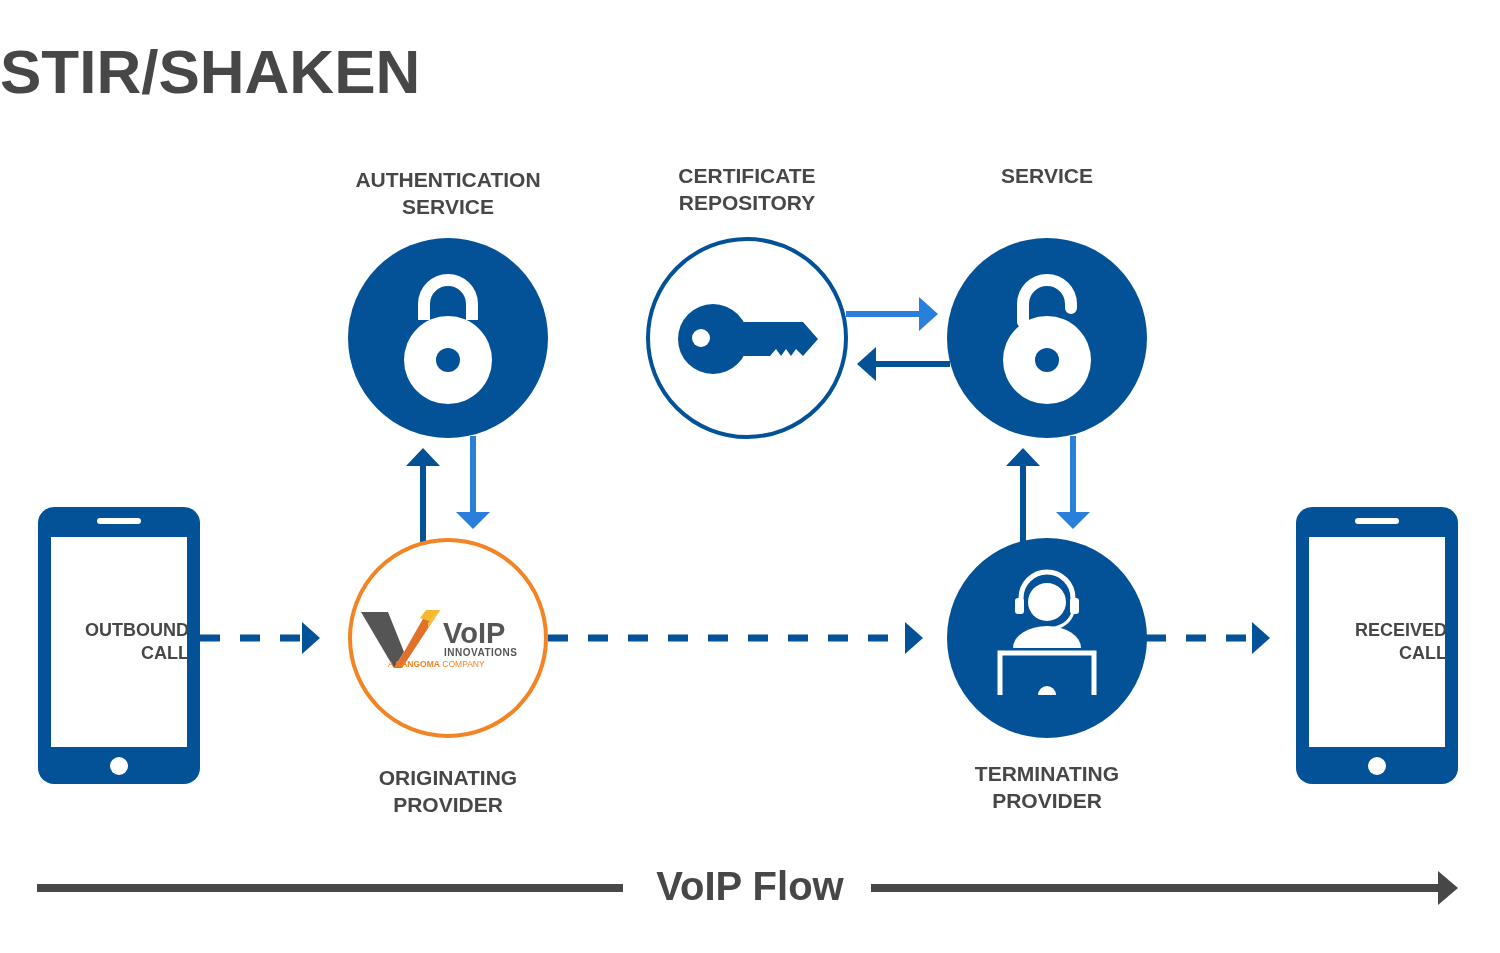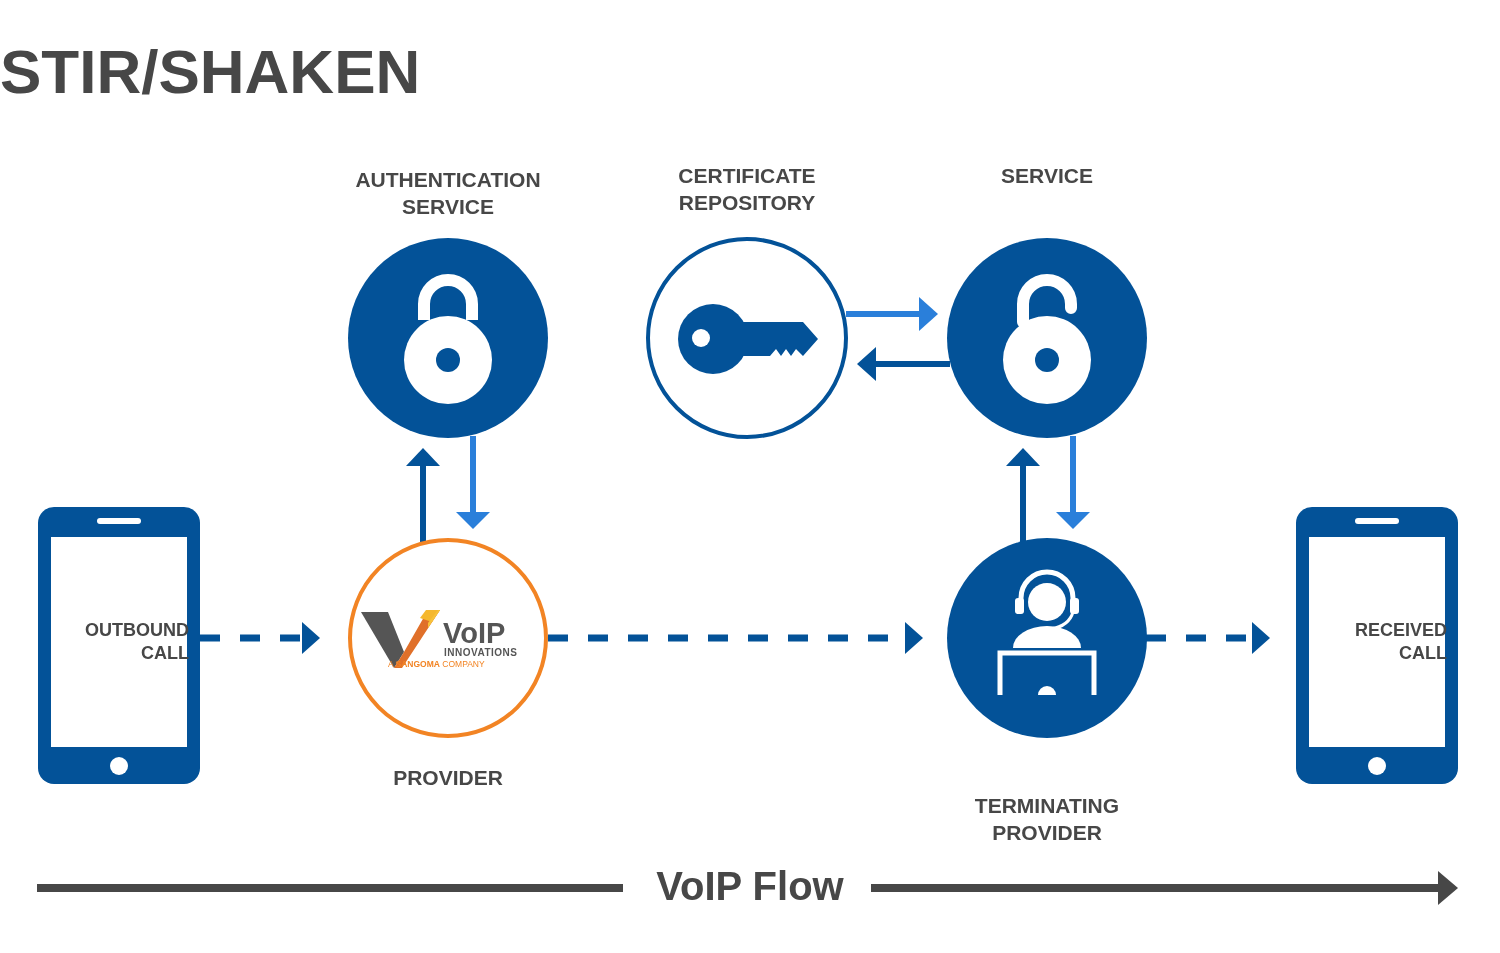--- a/index.html
+++ b/index.html
@@ -21,23 +21,24 @@
   <div>SERVICE</div>
 </div>
 <div class="abs lbl" style="left:597px;top:162px;">
   <div>CERTIFICATE</div>
   <div>REPOSITORY</div>
 </div>
 <div class="abs lbl" style="left:897px;top:162px;">
   <div>SERVICE</div>
 </div>
 <div class="abs lbl" style="left:298px;top:764px;">
+  <div>ORIGINATING</div>
   <div>PROVIDER</div>
 </div>
-<div class="abs lbl" style="left:897px;top:792px;">
+<div class="abs lbl" style="left:897px;top:760px;">
   <div>TERMINATING</div>
   <div>PROVIDER</div>
 </div>
 
 <svg width="1500" height="953" viewBox="0 0 1500 953">
   <defs></defs>
 
   <g>
     <rect x="38" y="507" width="162" height="277" rx="16" fill="#035298"></rect>
     <rect x="51" y="537" width="136" height="210" fill="#ffffff"></rect>

